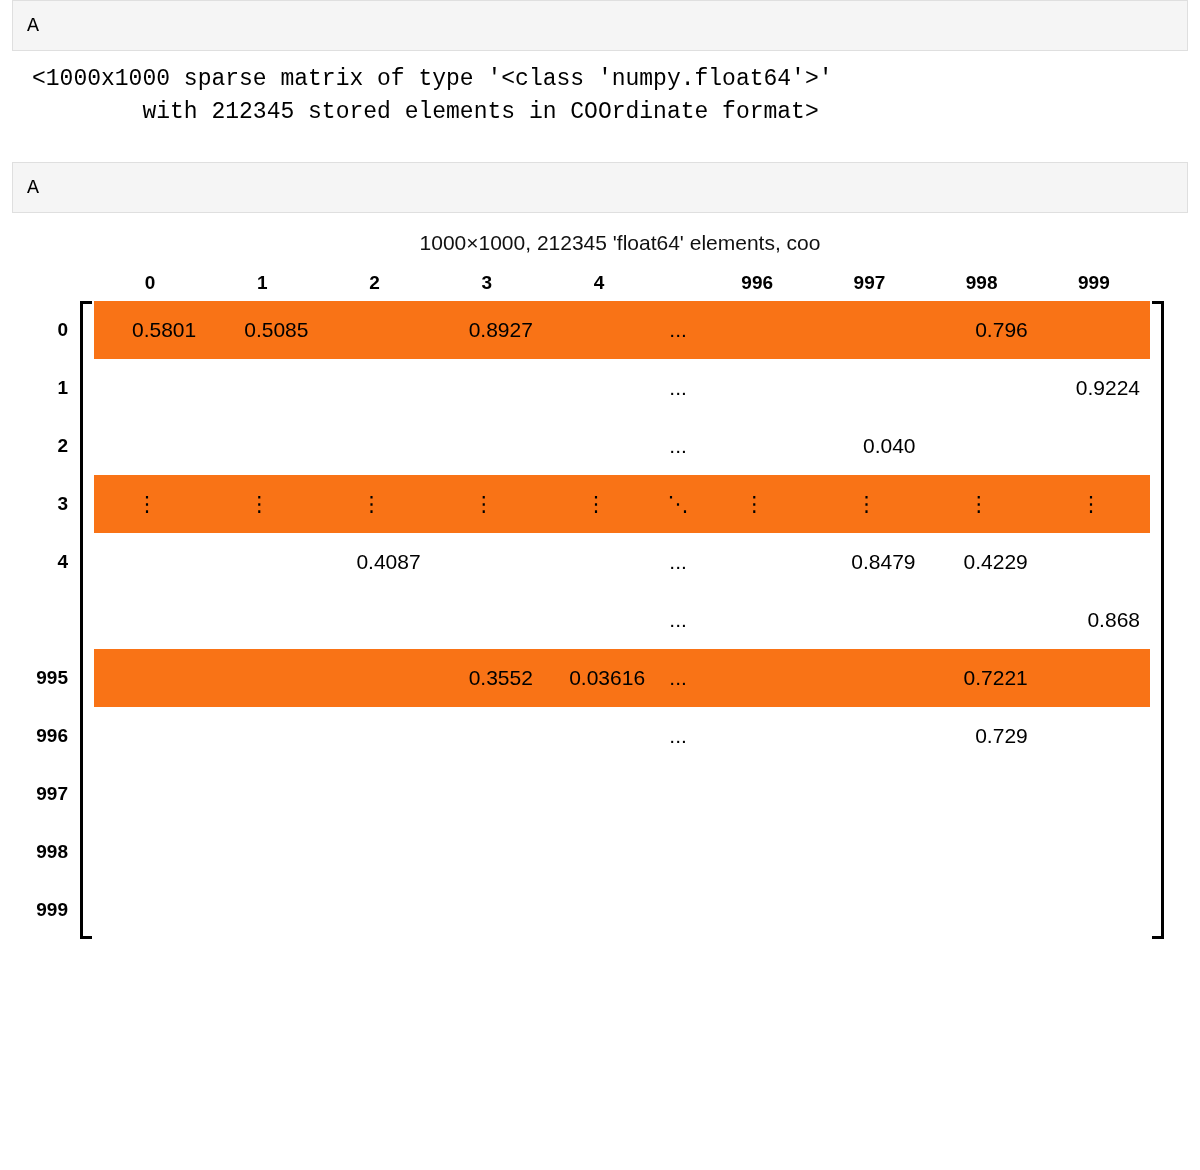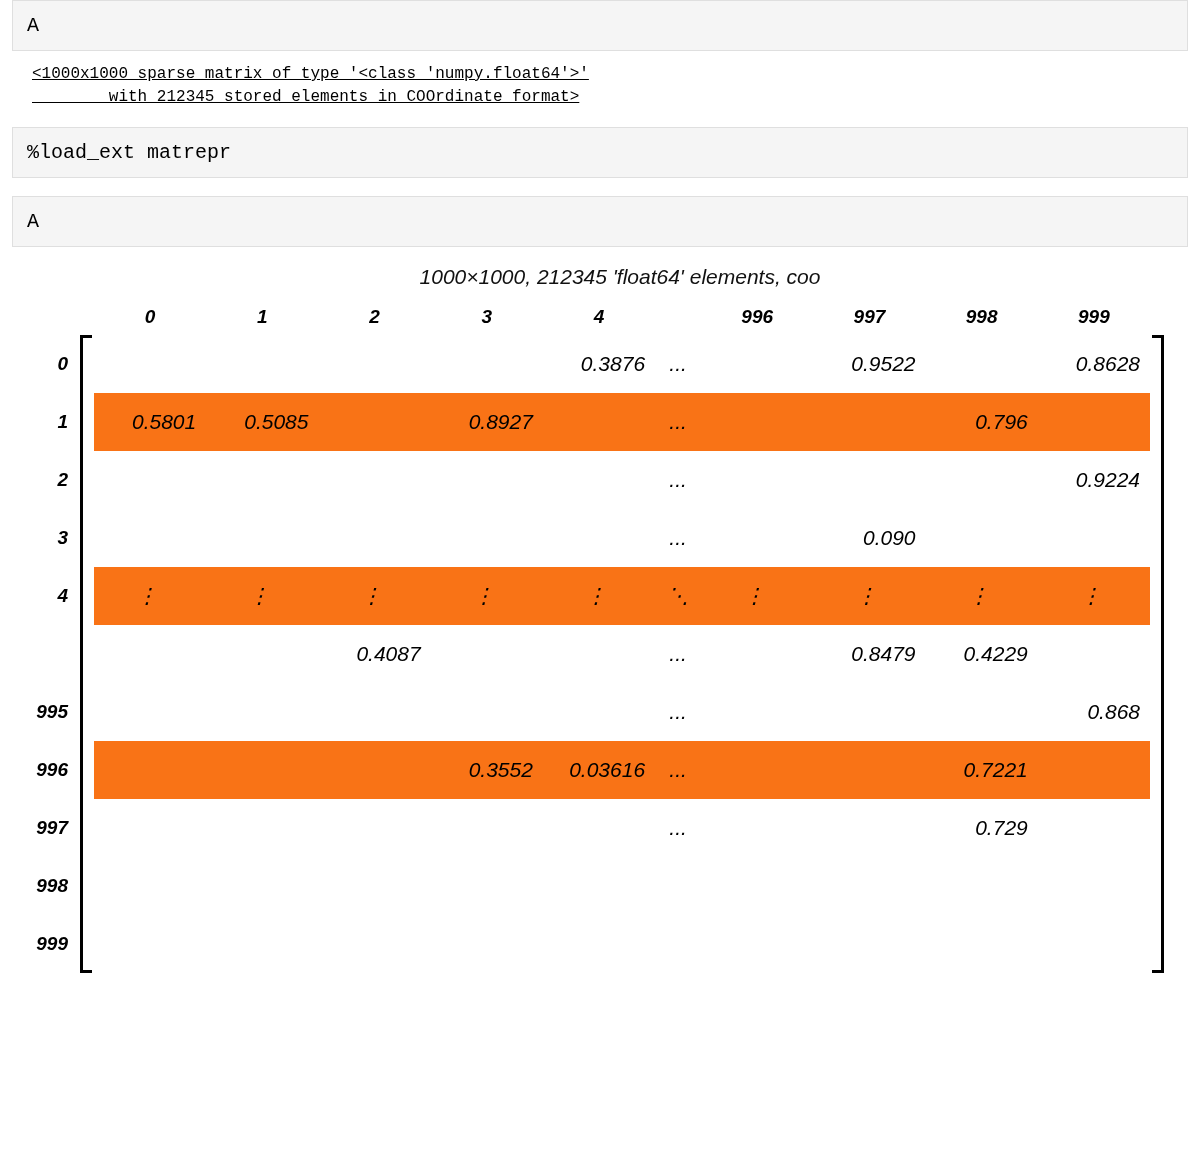--- a/index.html
+++ b/index.html
@@ -20,32 +20,30 @@
     border: 1px solid #dfdfdf;
     padding: 10px 14px;
     margin: 0 12px 4px 12px;
     font-family: "SFMono-Regular", Consolas, "Liberation Mono", Menlo, monospace;
     font-size: 20px;
     line-height: 1.45;
     white-space: pre;
   }
   .output-text {
     font-family: "SFMono-Regular", Consolas, "Liberation Mono", Menlo, monospace;
-    font-size: 16px;
+    font-size: 23px;
     line-height: 1.45;
     padding: 8px 14px 18px 20px;
     margin: 0 12px;
     white-space: pre;
-    text-decoration: underline;
   }
   .spacer-md { height: 14px; }
   .matrix-output {
     padding: 14px 20px 0 20px;
     margin: 0 12px;
-    font-style: italic;
   }
   .matrix-title {
     text-align: center;
     font-size: 21px;
     margin-bottom: 10px;
     font-family: -apple-system, BlinkMacSystemFont, "Segoe UI", Helvetica, Arial, sans-serif;
     color: #111;
     padding-left: 40px;
   }
   .matrix-wrap {
@@ -124,21 +122,20 @@
 </head>
 <body>
 
 <div class="notebook">
 
   <div class="code-cell">A</div>
 
   <div class="output-text">&lt;1000x1000 sparse matrix of type '&lt;class 'numpy.float64'&gt;'
         with 212345 stored elements in COOrdinate format&gt;</div>
 
-  <div class="code-cell">%load_ext matrepr</div>
 
   <div class="spacer-md"></div>
 
   <div class="code-cell">A</div>
 
   <div class="matrix-output">
     <div class="matrix-title">1000×1000, 212345 'float64' elements, coo</div>
 
     <div class="matrix-wrap">
 
@@ -167,32 +164,20 @@
               <th>3</th>
               <th>4</th>
               <th class="mid"></th>
               <th>996</th>
               <th>997</th>
               <th>998</th>
               <th>999</th>
             </tr>
         </thead>
         <tbody id="matrix-body">
-            <tr>
-              <td></td>
-              <td></td>
-              <td></td>
-              <td></td>
-              <td>0.3876</td>
-              <td class="mid">...</td>
-              <td></td>
-              <td>0.9522</td>
-              <td></td>
-              <td>0.8628</td>
-            </tr>
             <tr class="zebra">
               <td>0.5801</td>
               <td>0.5085</td>
               <td></td>
               <td>0.8927</td>
               <td></td>
               <td class="mid">...</td>
               <td></td>
               <td></td>
               <td>0.796</td>
@@ -211,21 +196,21 @@
               <td>0.9224</td>
             </tr>
             <tr>
               <td></td>
               <td></td>
               <td></td>
               <td></td>
               <td></td>
               <td class="mid">...</td>
               <td></td>
-              <td>0.090</td>
+              <td>0.040</td>
               <td></td>
               <td></td>
             </tr>
             <tr class="zebra">
               <td class="vdots">⋮</td>
               <td class="vdots">⋮</td>
               <td class="vdots">⋮</td>
               <td class="vdots">⋮</td>
               <td class="vdots">⋮</td>
               <td class="mid vdots">⋱</td>

